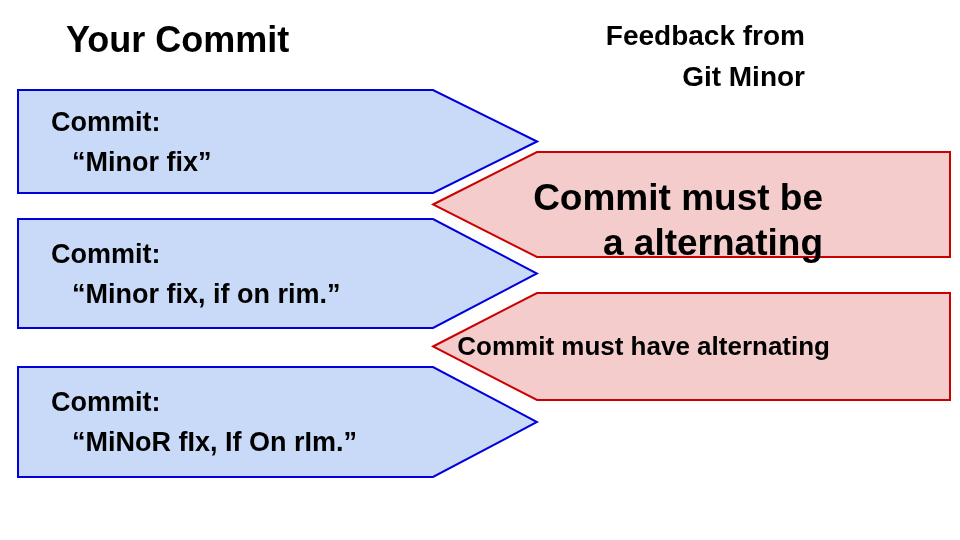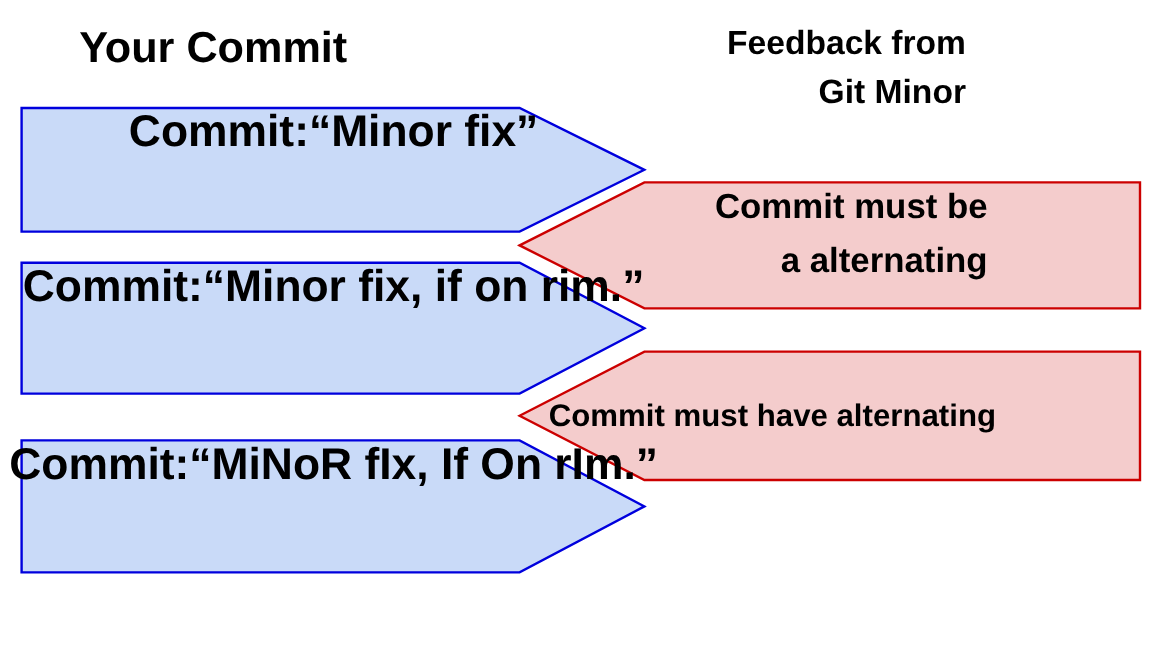--- a/index.html
+++ b/index.html
@@ -56,46 +56,46 @@
   #arrow-b3 { left: 16px; top: 365px; }
   #arrow-r1 { left: 431px; top: 150px; }
   #arrow-r2 { left: 431px; top: 291px; }
 
   
   .commit-text {
     position: absolute;
     left: 35px;
     width: 470px;
     display: flex;
-    flex-direction: row;
+    flex-direction: column;
     justify-content: center;
-    font-size: 37px;
+    font-size: 27px;
     font-weight: bold;
     line-height: 40px;
     text-align: left;
   }
   .commit-text .label { padding-left: 16px; white-space: nowrap; }
-  .commit-text .message { white-space: nowrap; }
+  .commit-text .message { white-space: nowrap; margin-left: 37px; }
   #text-c1 { top: 90px;  height: 103px; }
   #text-c2 { top: 219px; height: 109px; }
   #text-c3 { top: 367px; height: 110px; }
 
   
   .feedback-text {
     position: absolute;
     display: flex;
     flex-direction: column;
     justify-content: center;
     text-align: right;
     font-weight: bold;
   }
   .feedback-text div { white-space: nowrap; }
   #text-f1 {
-    right: 37px; top: 143px; height: 105px; width: 420px;
-    font-size: 29px; line-height: 45px;
+    right: 37px; top: 167px; height: 105px; width: 420px;
+    font-size: 37px; line-height: 45px;
   }
   #text-f2 {
     right: 30px; top: 293px; height: 107px; width: 450px;
     font-size: 26px; line-height: 29px;
   }
 </style>
 </head>
 <body>
 
 <div class="slide">

